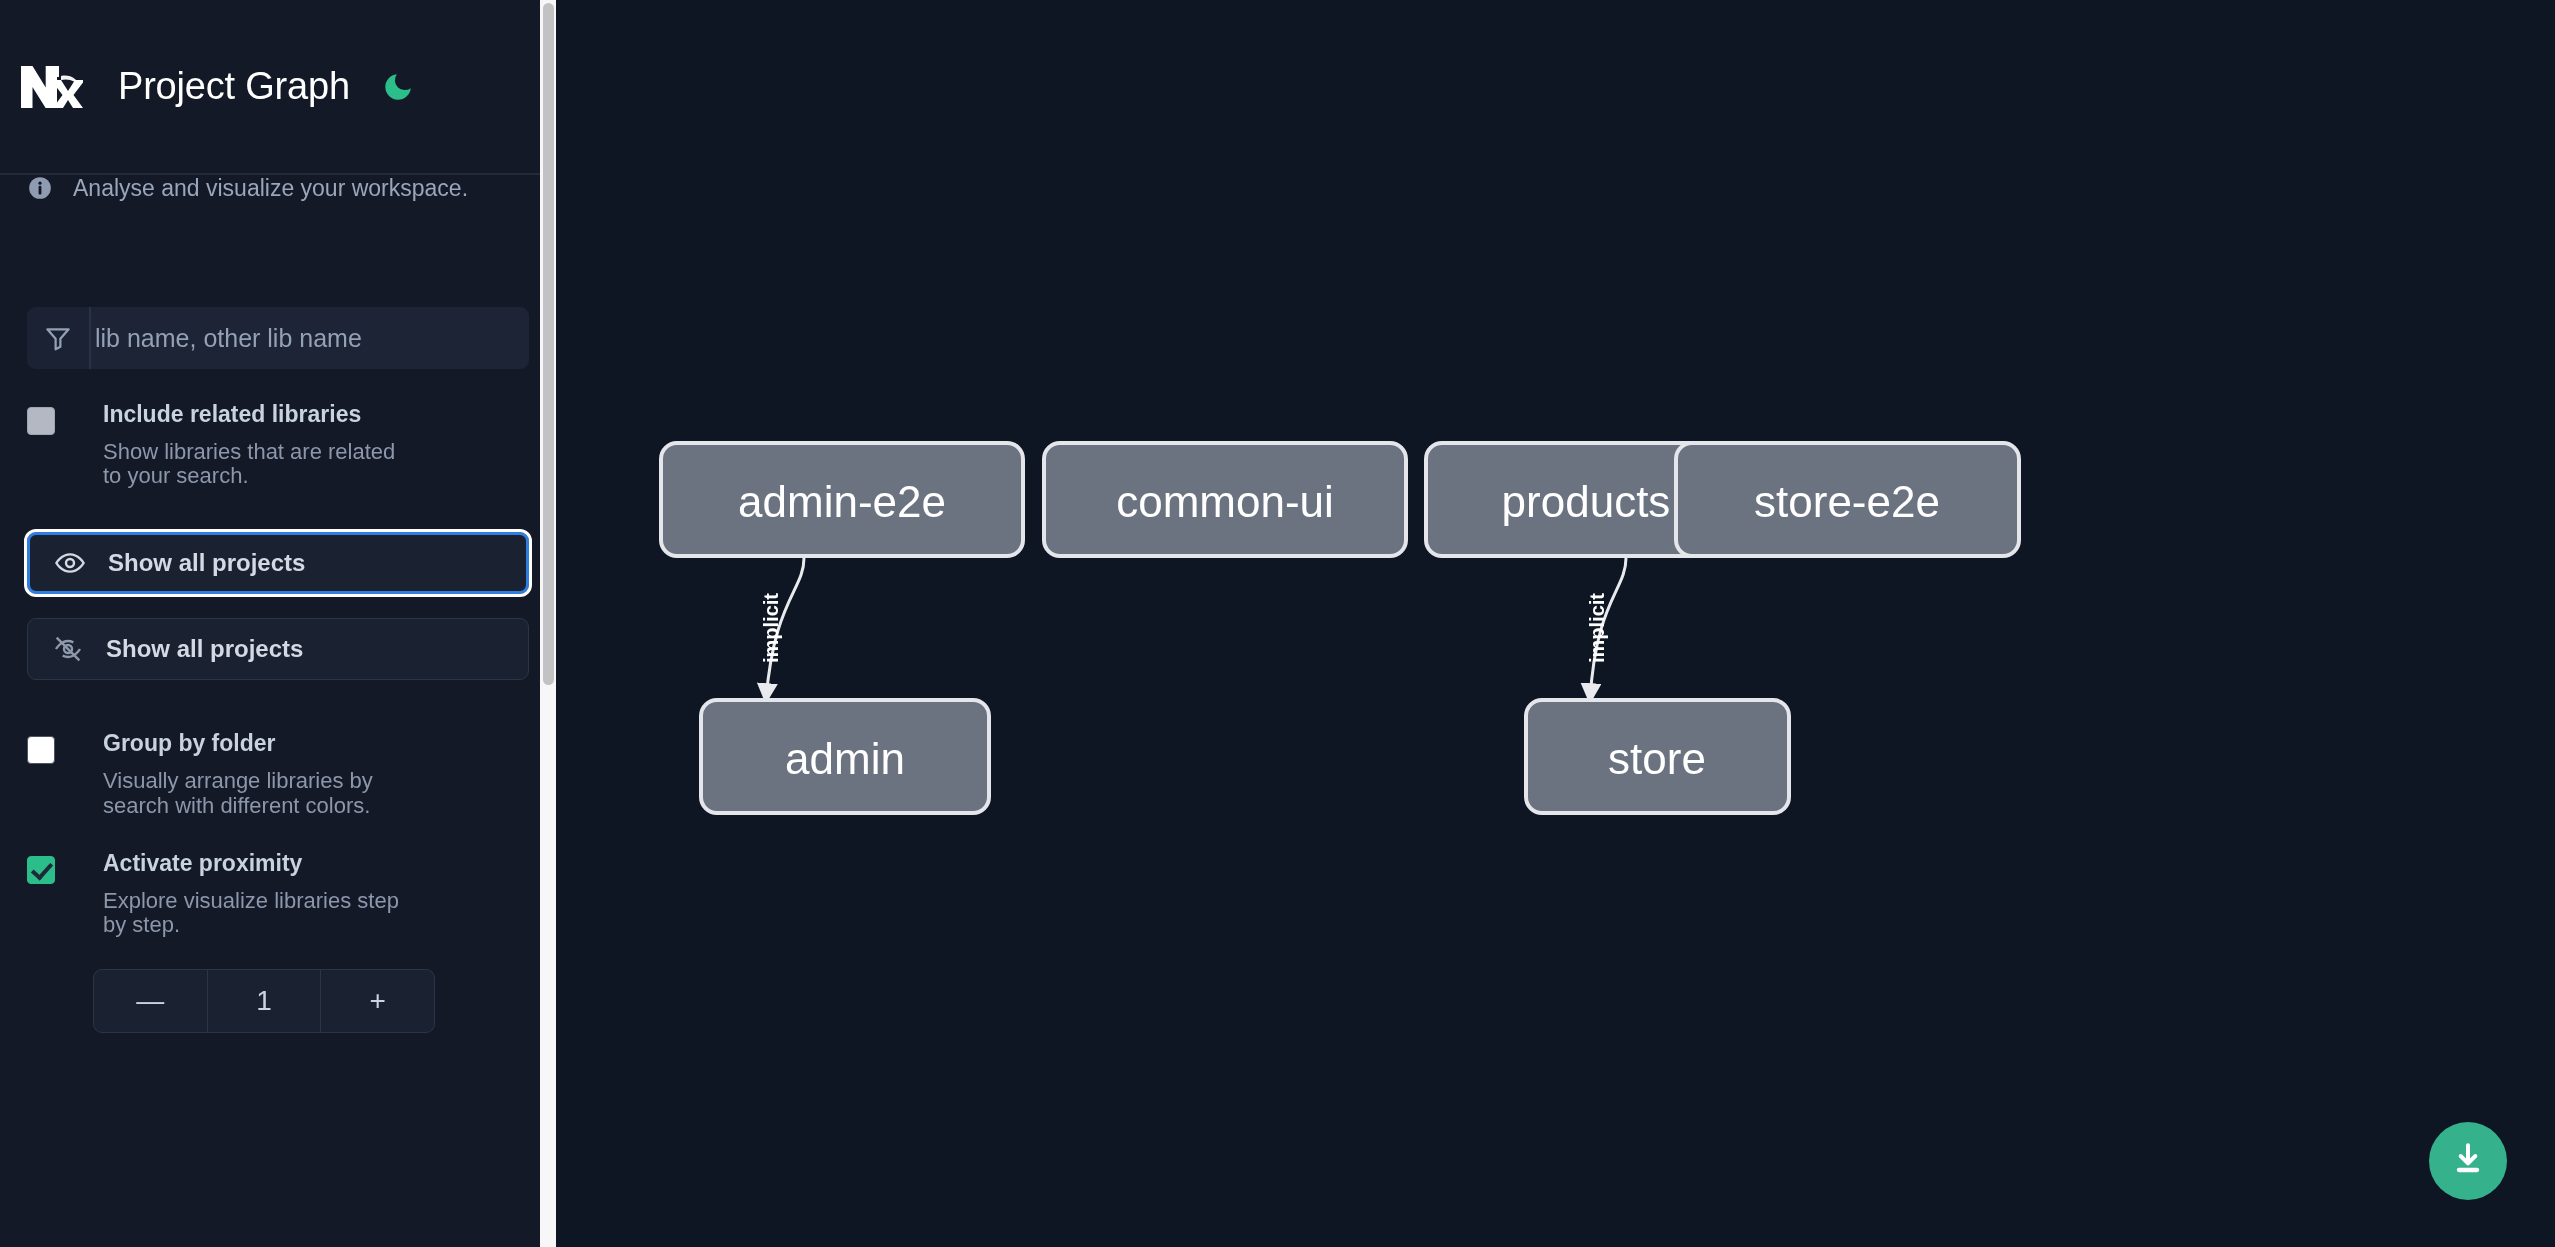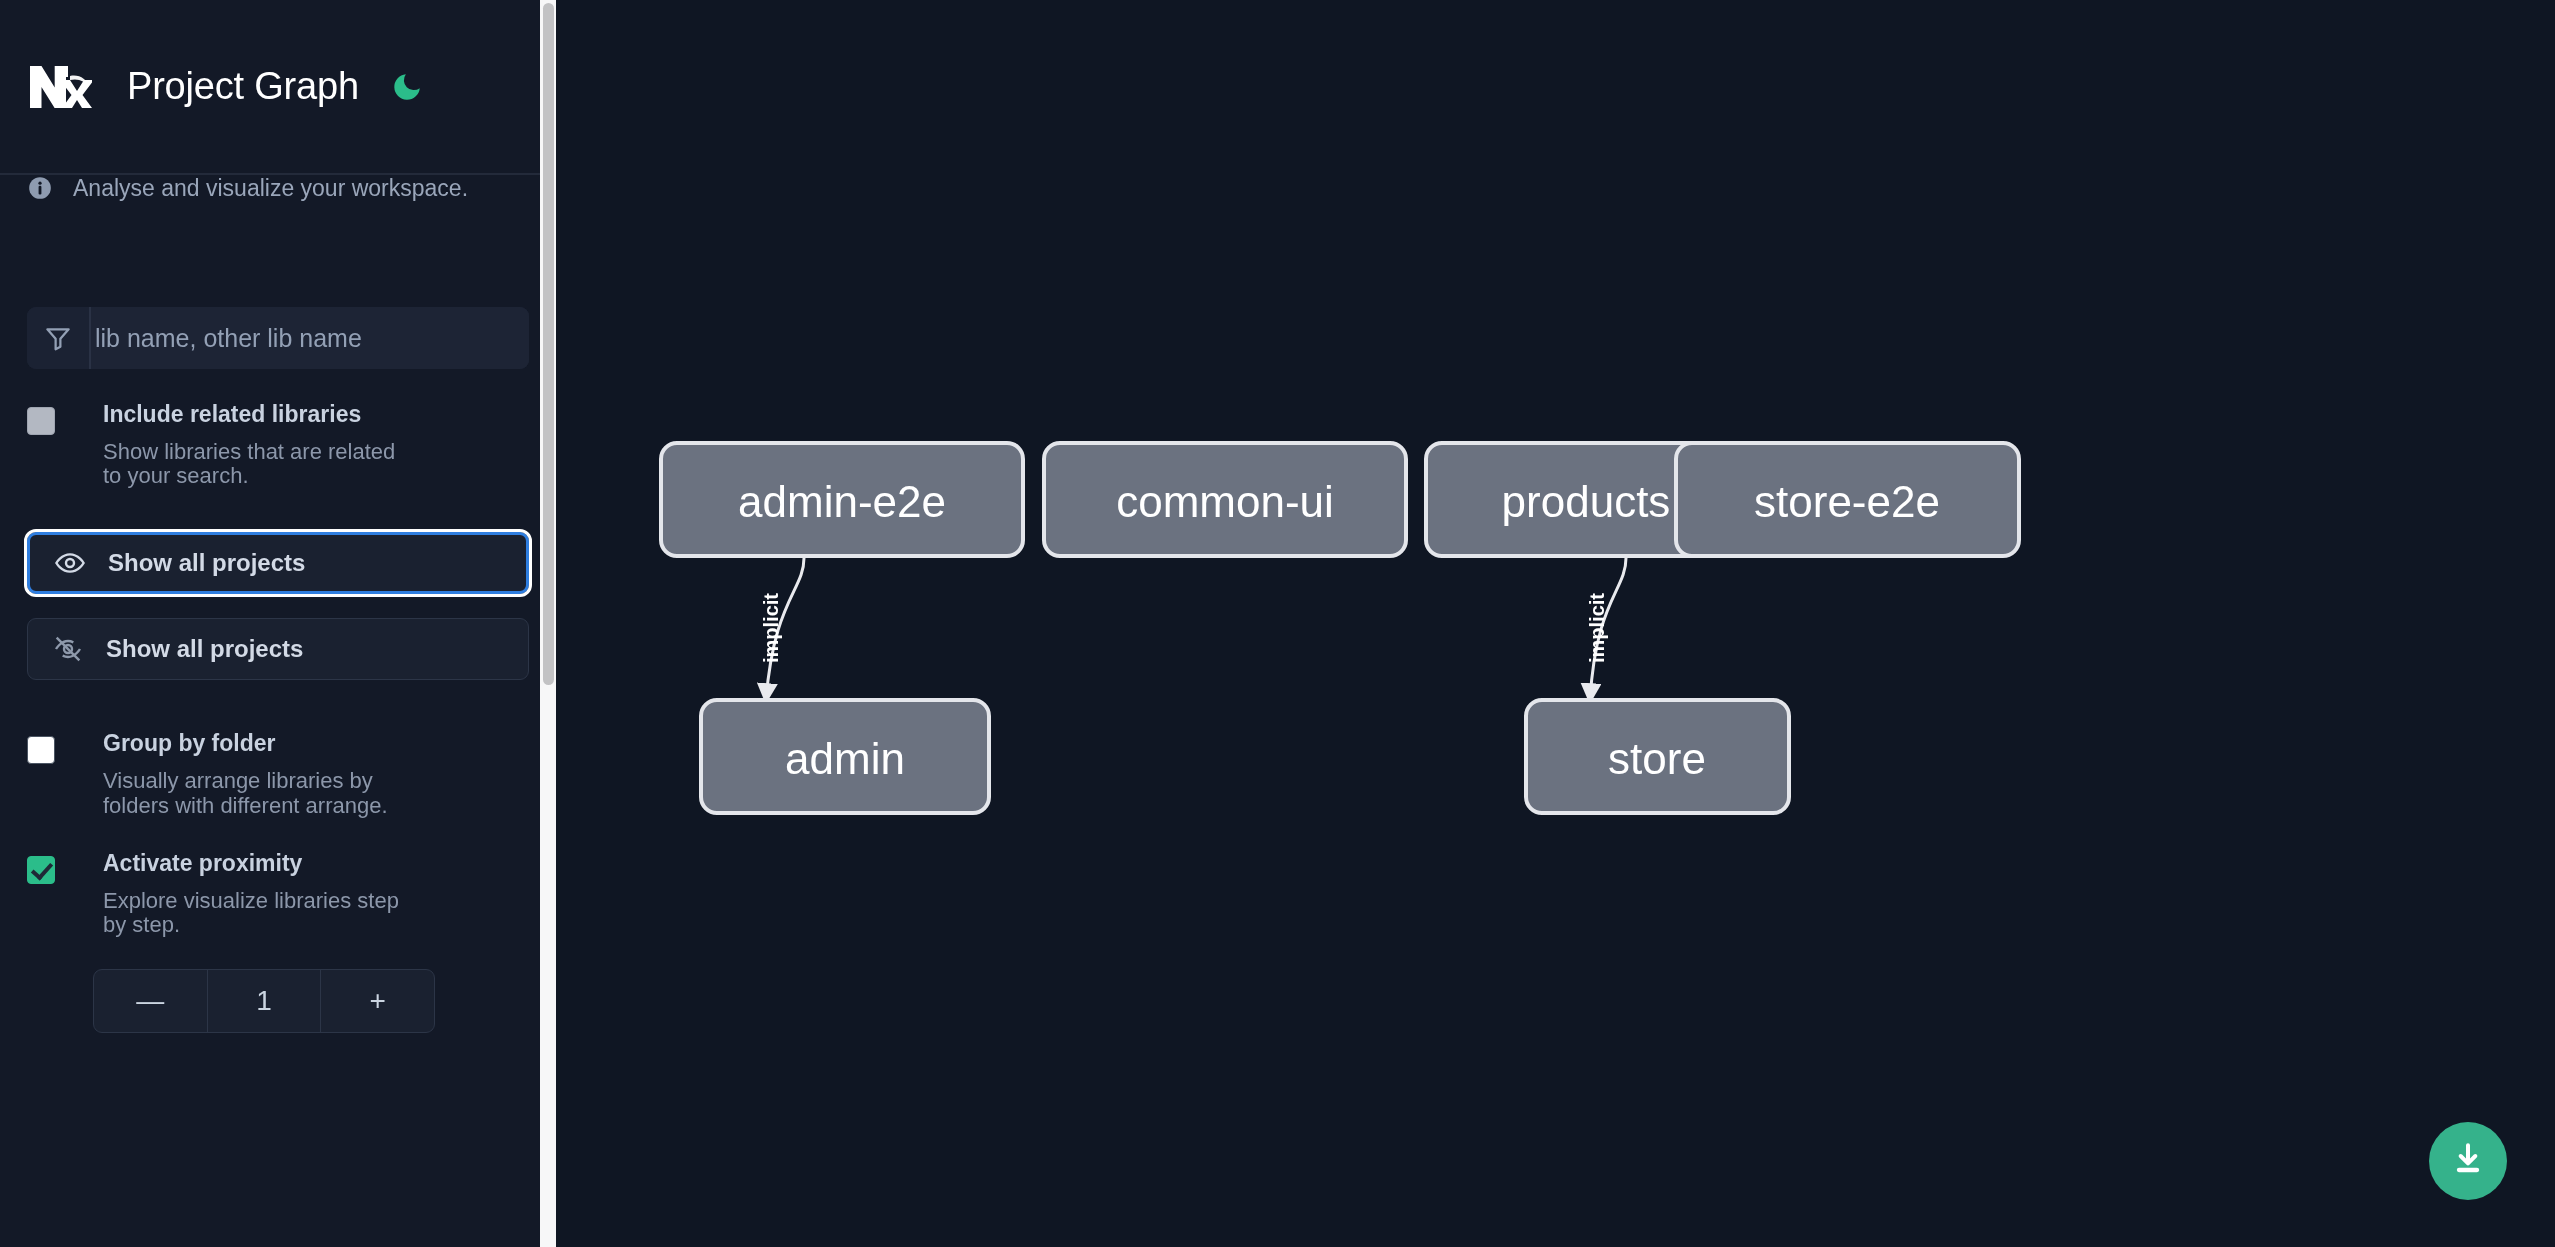--- a/index.html
+++ b/index.html
@@ -30,21 +30,21 @@
     background: #131927;
     box-sizing: border-box;
     flex: 0 0 556px;
     overflow: hidden;
   }
 
   .brand-bar {
     height: 175px;
     display: flex;
     align-items: center;
-    padding-left: 30px;
+    padding-left: 21px;
     box-sizing: border-box;
     border-bottom: 2px solid #232a3a;
     text-align: right;
   }
   .nx-logo {
     width: 62px;
     height: 50px;
     flex: 0 0 62px;
     display: block;
   }
@@ -348,21 +348,21 @@
             <path stroke="#8e99ab" stroke-width="1.8" d="M3.5 3.5l17 17"></path>
           </svg>
         </span>
         <span>Show all projects</span>
       </div>
 
       <div class="option-row" style="margin-top:52px">
         <span class="cb unchecked"></span>
         <div class="option-body">
           <div class="option-label">Group by folder</div>
-          <div class="option-desc">Visually arrange libraries by folders with different arrange.</div>
+          <div class="option-desc">Visually arrange libraries by search with different colors.</div>
         </div>
       </div>
 
       <div class="option-row" style="margin-top:34px">
         <span class="cb checked"></span>
         <div class="option-body">
           <div class="option-label">Activate proximity</div>
           <div class="option-desc">Explore visualize libraries step by step.</div>
         </div>
       </div>

